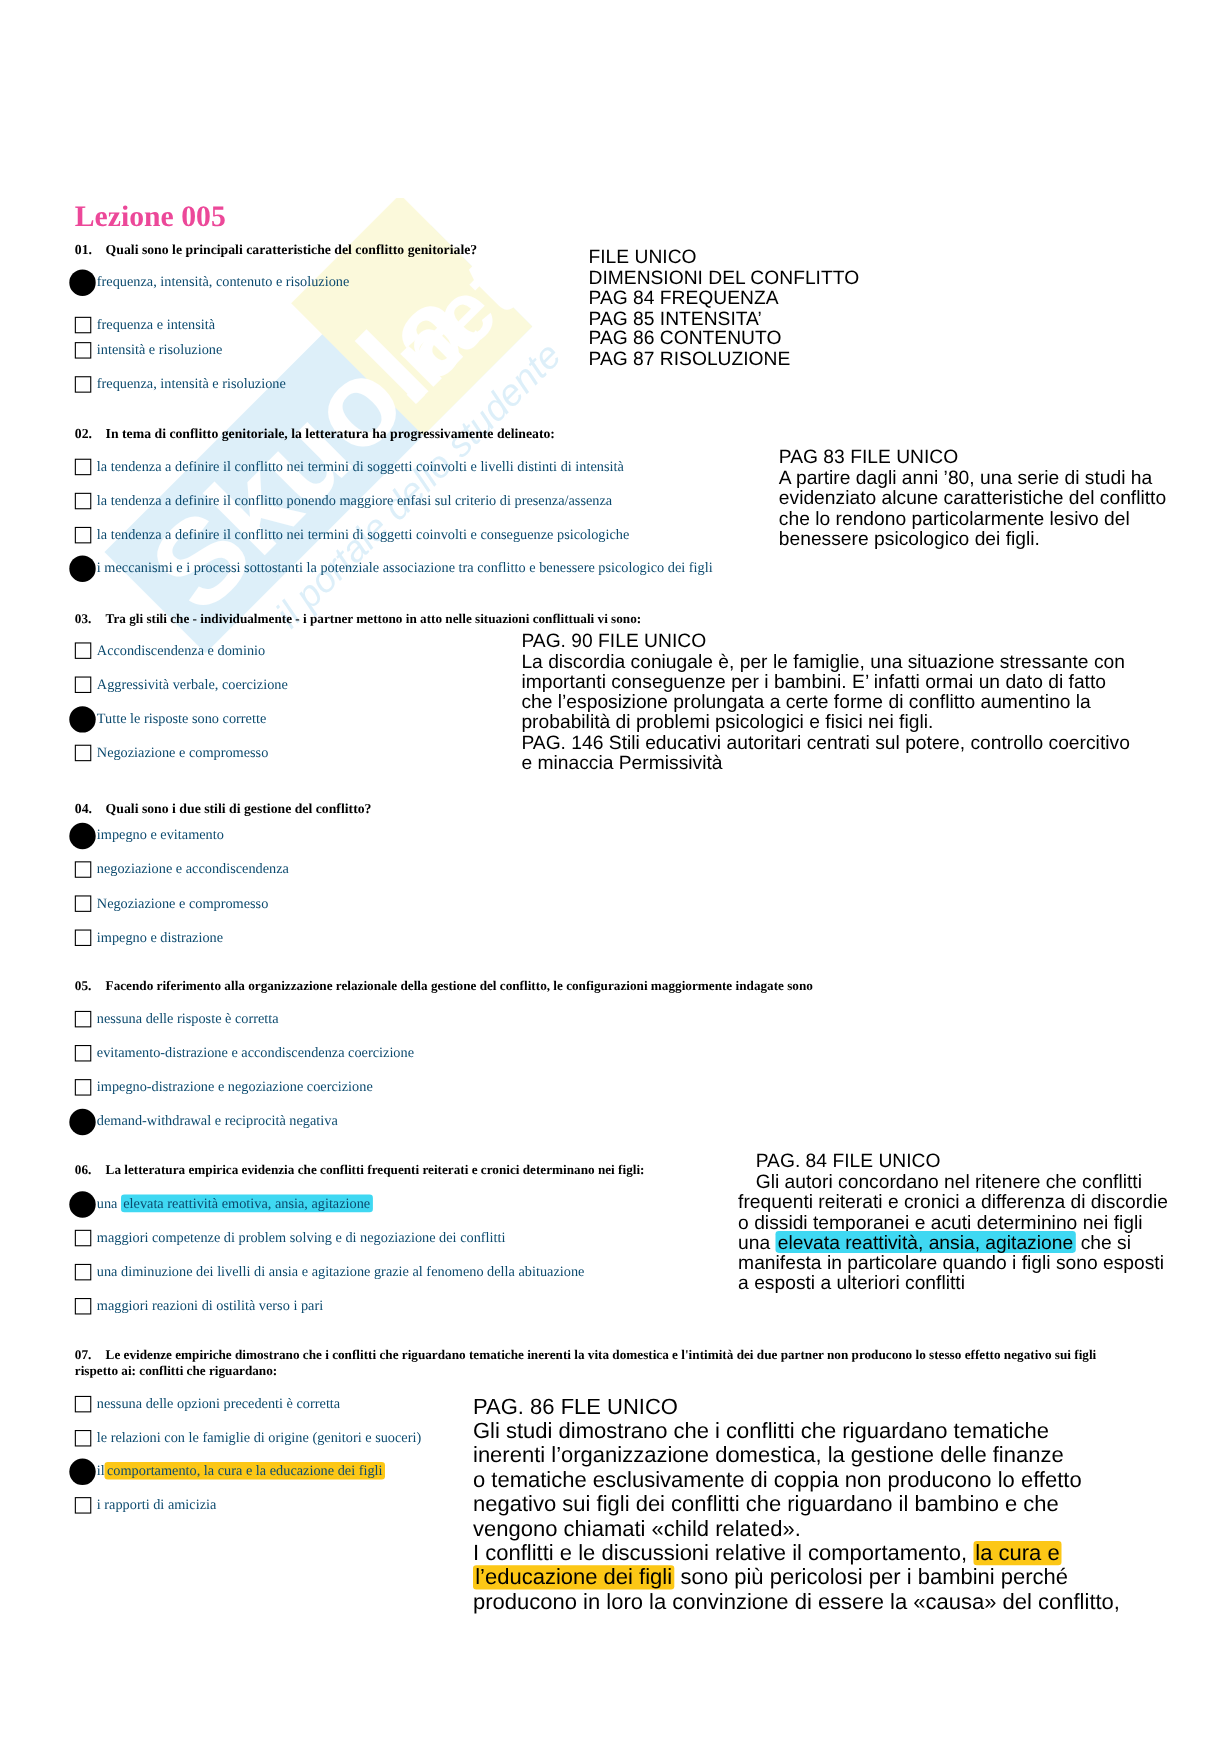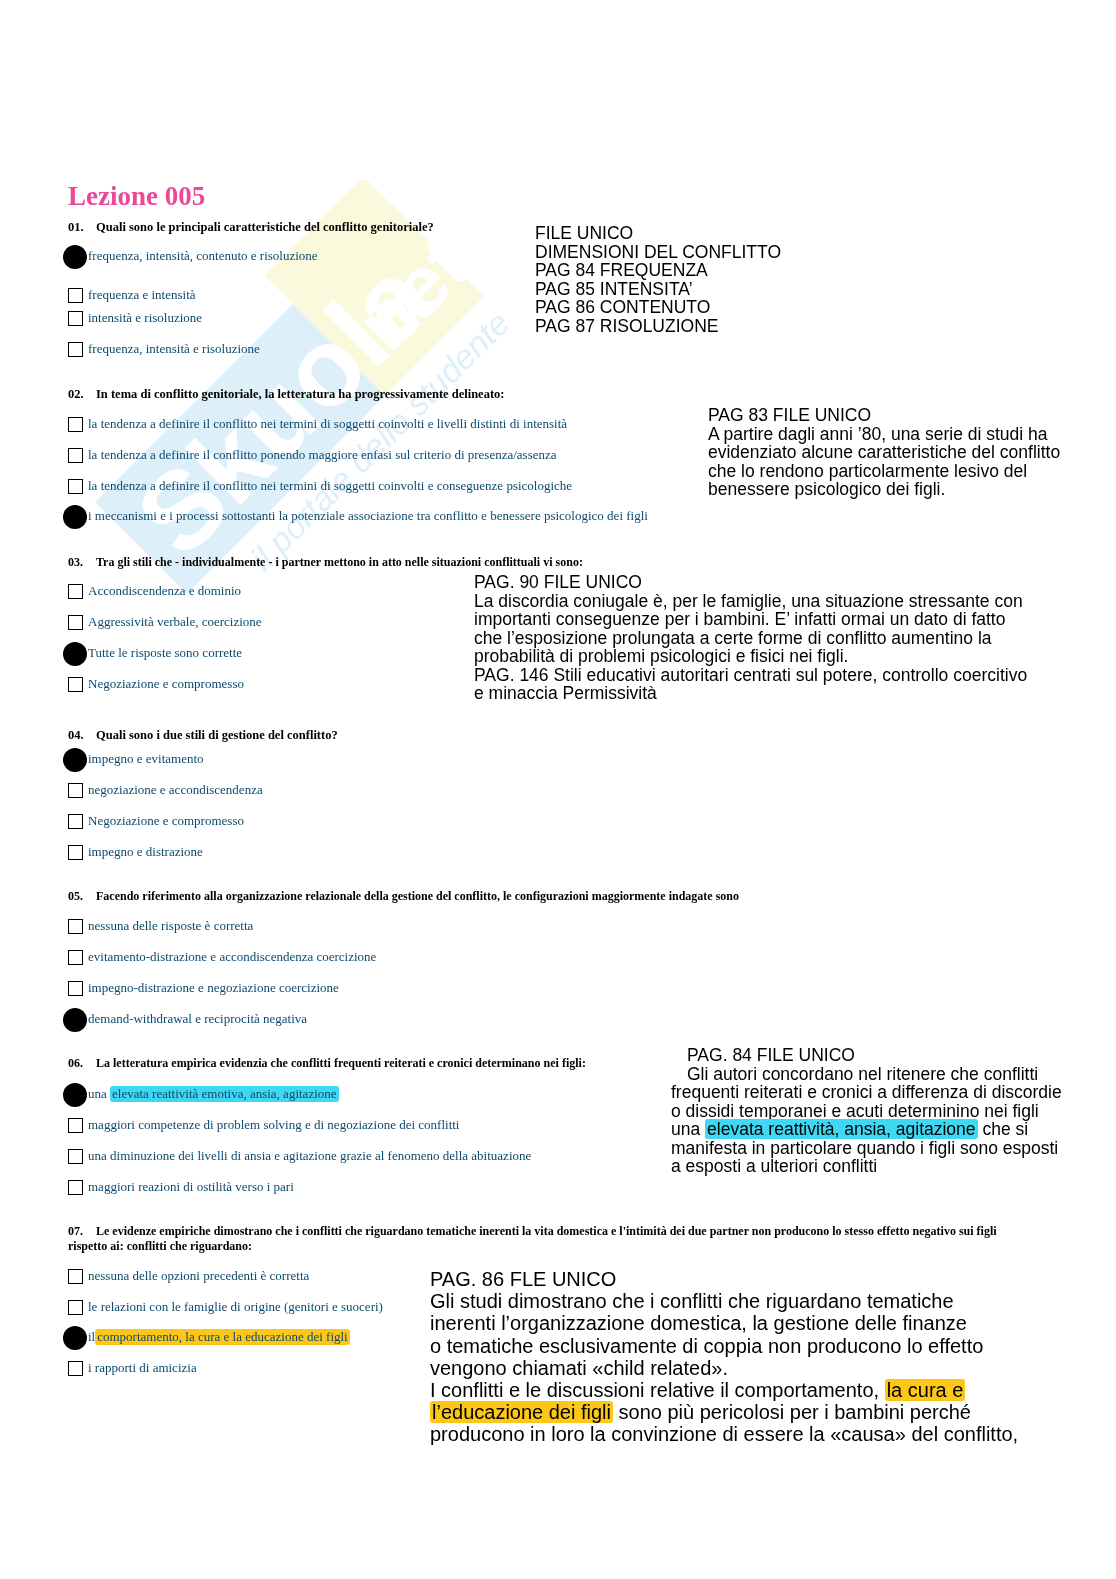--- a/index.html
+++ b/index.html
@@ -210,19 +210,20 @@
     </div>
   <div class="option" style="top:1359px;">
       <span class="checkbox"></span>
       <span>i rapporti di amicizia</span>
     </div>
   <div class="note big" style="left:430px; top:1268px;">
     <span class="ln">PAG. 86 FLE UNICO</span>
     <span class="ln">Gli studi dimostrano che i conflitti che riguardano tematiche</span>
     <span class="ln">inerenti l’organizzazione domestica, la gestione delle finanze</span>
     <span class="ln">o tematiche esclusivamente di coppia non producono lo effetto</span>
+    <span class="ln">negativo sui figli dei conflitti che riguardano il bambino e che</span>
     <span class="ln">vengono chiamati «child related».</span>
     <span class="ln"><span>I conflitti e le discussioni relative il comportamento, </span><span class="hl-yellow">la cura e</span></span>
     <span class="ln"><span class="hl-yellow">l’educazione dei figli</span><span> sono più pericolosi per i bambini perché</span></span>
     <span class="ln">producono in loro la convinzione di essere la «causa» del conflitto,</span>
   </div>
 
 </div>
 
 </body></html>

